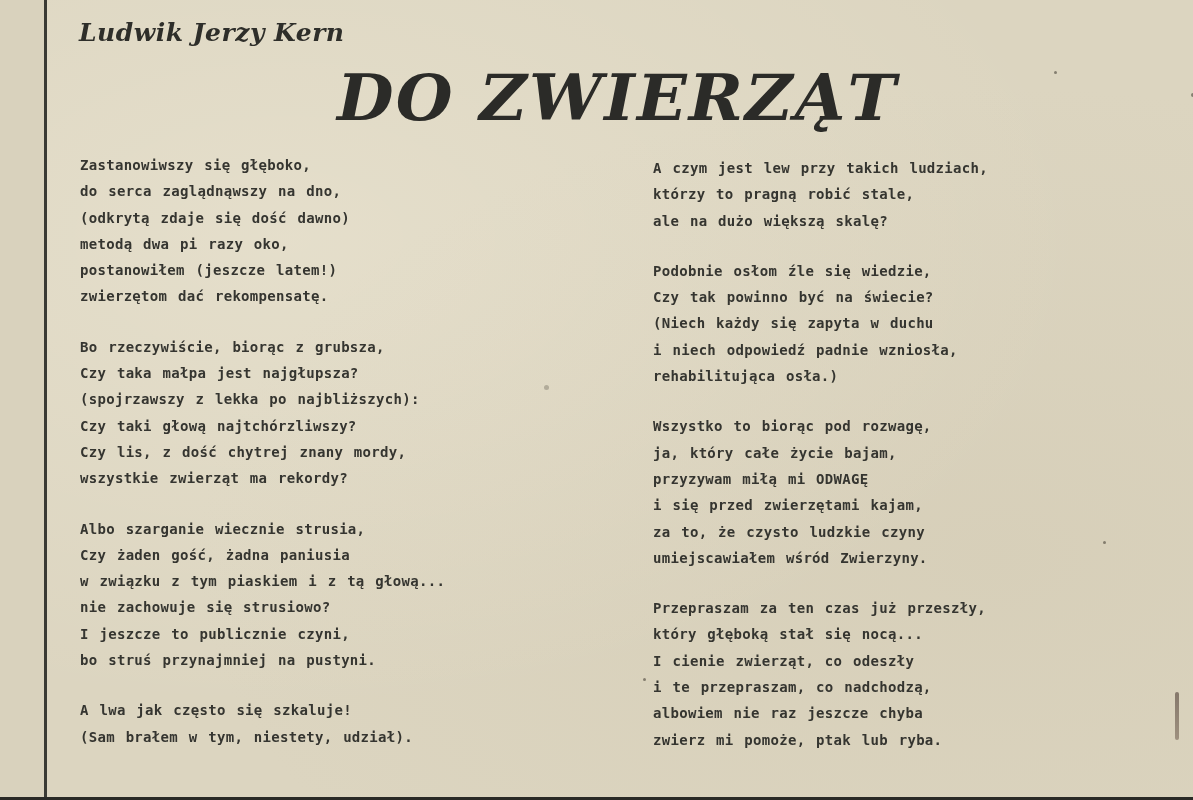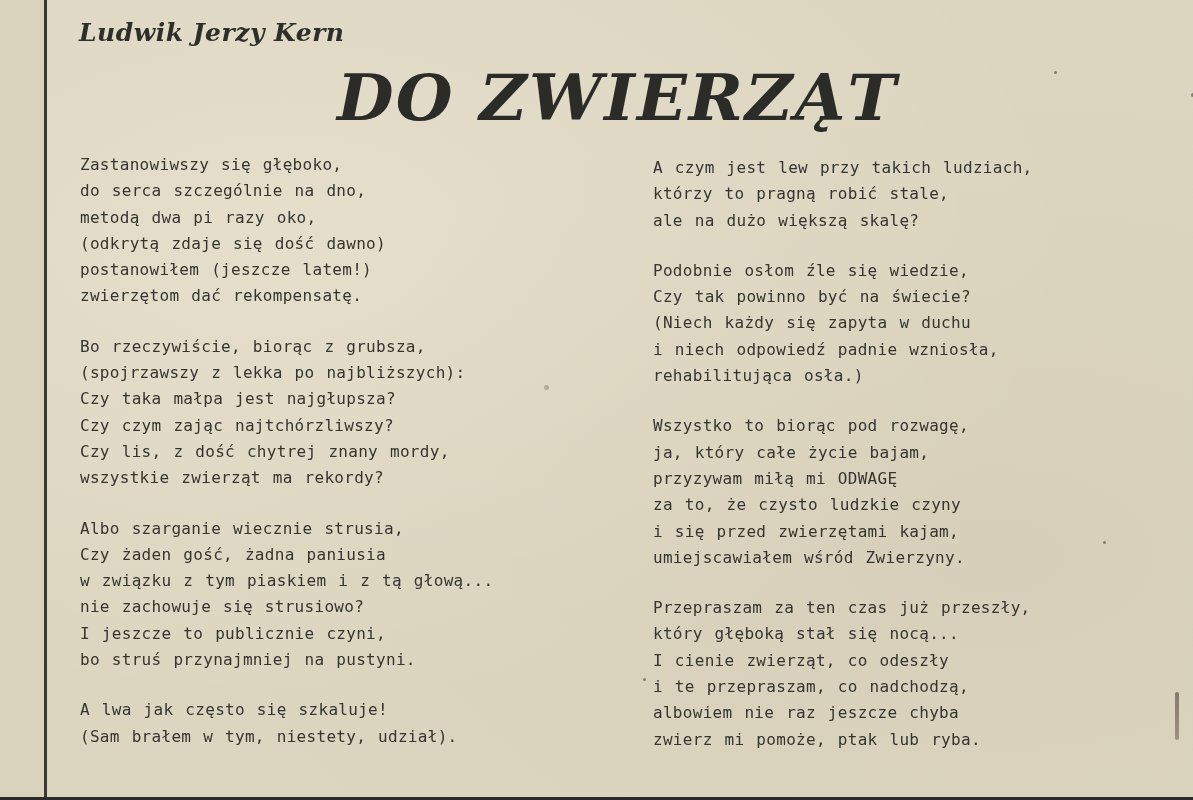--- a/index.html
+++ b/index.html
@@ -55,22 +55,22 @@
       line-height: 80px;
       color: #2b2b28;
       letter-spacing: 2px;
       transform: scaleX(1.02);
       transform-origin: left center;
     }
     .col {
       position: absolute;
       top: 152px;
       font-family: "DejaVu Sans Mono", monospace;
-      font-weight: normal;
-      font-size: 16px;
+      font-weight: bold;
+      font-size: 14px;
       color: #353530;
       letter-spacing: 0.3px;
       word-spacing: 2px;
     }
     .col-left { left: 33px; }
     .col-right { left: 606px; top: 155px; }
     .stanza {
       margin: 0 0 24px 0;
     }
     .line {
@@ -100,31 +100,31 @@
 <body>
 
 <div class="page">
 
   <div class="author">Ludwik Jerzy Kern</div>
   <div class="title">DO ZWIERZĄT</div>
 
   <div class="col col-left">
     <div class="stanza">
       <span class="line">Zastanowiwszy się głęboko,</span>
-      <span class="line">do serca szczególnie na dno,</span>
+      <span class="line">do serca zaglądnąwszy na dno,</span>
+      <span class="line">(odkrytą zdaje się dość dawno)</span>
       <span class="line">metodą dwa pi razy oko,</span>
-      <span class="line">(odkrytą zdaje się dość dawno)</span>
       <span class="line">postanowiłem (jeszcze latem!)</span>
       <span class="line">zwierzętom dać rekompensatę.</span>
     </div>
     <div class="stanza">
       <span class="line">Bo rzeczywiście, biorąc z grubsza,</span>
+      <span class="line">Czy taka małpa jest najgłupsza?</span>
       <span class="line">(spojrzawszy z lekka po najbliższych):</span>
-      <span class="line">Czy taka małpa jest najgłupsza?</span>
-      <span class="line">Czy czym zając najtchórzliwszy?</span>
+      <span class="line">Czy taki głową najtchórzliwszy?</span>
       <span class="line">Czy lis, z dość chytrej znany mordy,</span>
       <span class="line">wszystkie zwierząt ma rekordy?</span>
     </div>
     <div class="stanza">
       <span class="line">Albo szarganie wiecznie strusia,</span>
       <span class="line">Czy żaden gość, żadna paniusia</span>
       <span class="line">w związku z tym piaskiem i z tą głową...</span>
       <span class="line">nie zachowuje się strusiowo?</span>
       <span class="line">I jeszcze to publicznie czyni,</span>
       <span class="line">bo struś przynajmniej na pustyni.</span>
@@ -145,22 +145,22 @@
       <span class="line">Podobnie osłom źle się wiedzie,</span>
       <span class="line">Czy tak powinno być na świecie?</span>
       <span class="line">(Niech każdy się zapyta w duchu</span>
       <span class="line">i niech odpowiedź padnie wzniosła,</span>
       <span class="line">rehabilitująca osła.)</span>
     </div>
     <div class="stanza">
       <span class="line">Wszystko to biorąc pod rozwagę,</span>
       <span class="line">ja, który całe życie bajam,</span>
       <span class="line">przyzywam miłą mi ODWAGĘ</span>
+      <span class="line">i się przed zwierzętami kajam,</span>
       <span class="line">za to, że czysto ludzkie czyny</span>
-      <span class="line">i się przed zwierzętami kajam,</span>
       <span class="line">umiejscawiałem wśród Zwierzyny.</span>
     </div>
     <div class="stanza">
       <span class="line">Przepraszam za ten czas już przeszły,</span>
       <span class="line">który głęboką stał się nocą...</span>
       <span class="line">I cienie zwierząt, co odeszły</span>
       <span class="line">i te przepraszam, co nadchodzą,</span>
       <span class="line">albowiem nie raz jeszcze chyba</span>
       <span class="line">zwierz mi pomoże, ptak lub ryba.</span>
     </div>

